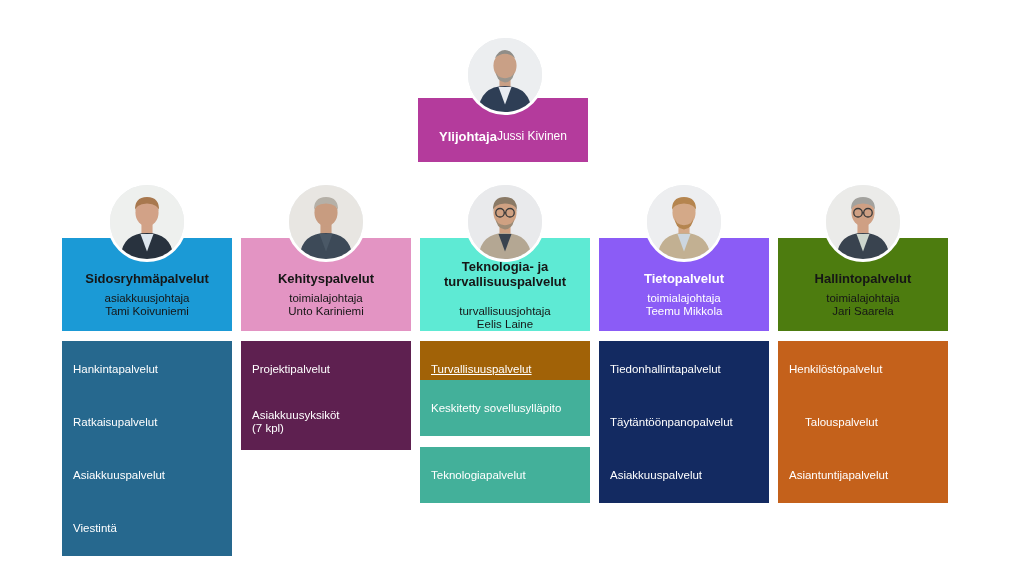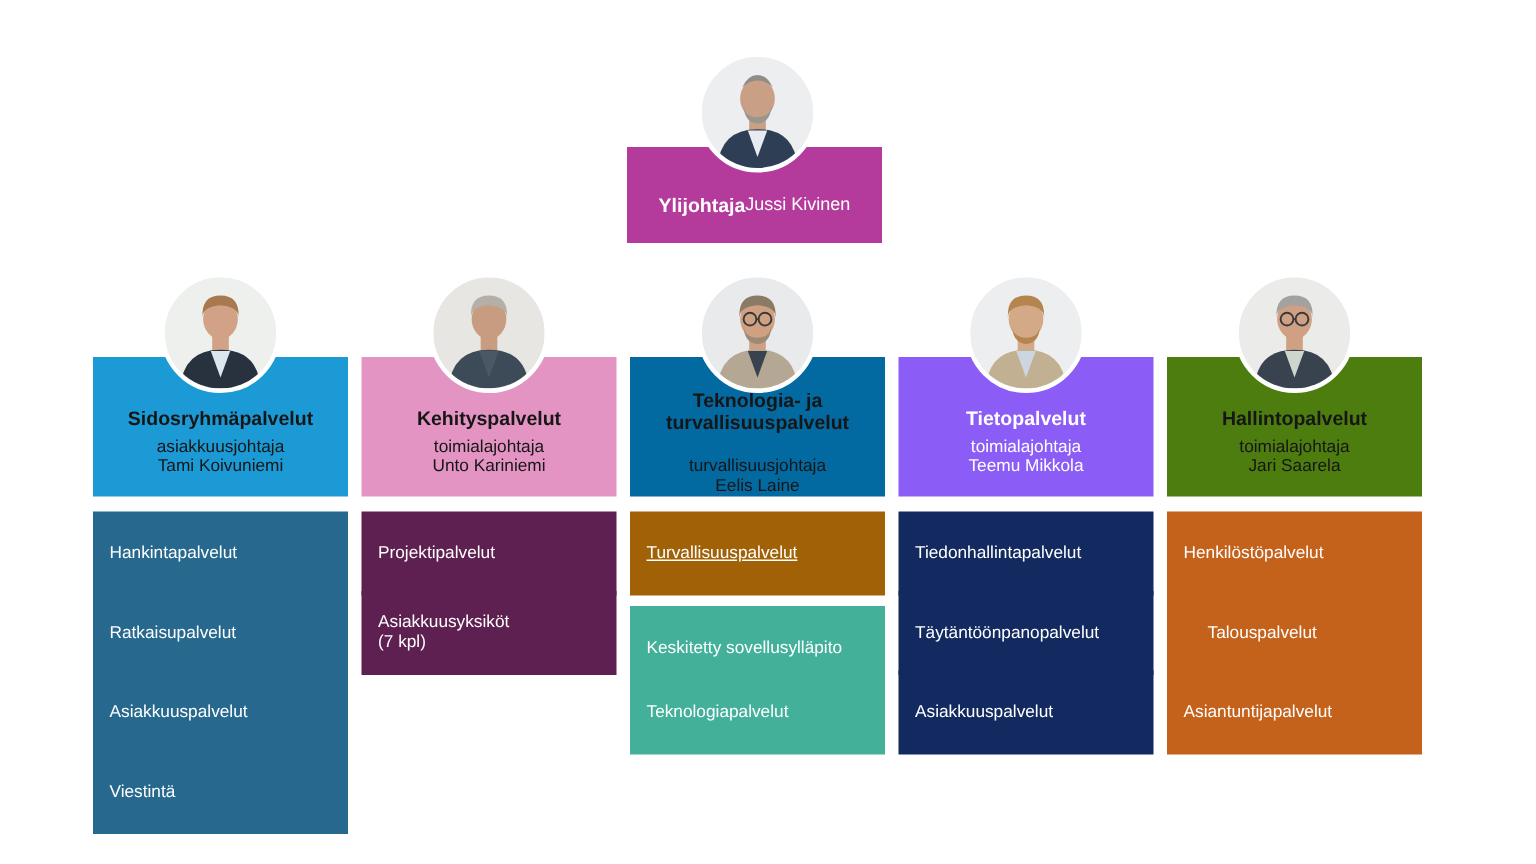--- a/index.html
+++ b/index.html
@@ -110,29 +110,29 @@
             <ellipse cx="40" cy="30" rx="12.5" ry="14.5" fill="#cfa182"></ellipse>
             <path d="M27,29 Q26,13 40,13 Q54,13 53,29 Q53,21 40,20 Q27,21 27,29 Z" fill="#8a7a66"></path>
             <path d="M30,34 Q30,47 40,48 Q50,47 50,34 Q50,43 40,43.5 Q30,43 30,34 Z" fill="#9c8a74"></path>
             <g stroke="#3a3a3a" stroke-width="1.4" fill="none">
               <circle cx="34.6" cy="30" r="4.6"></circle>
               <circle cx="45.4" cy="30" r="4.6"></circle>
               <line x1="39.2" y1="30" x2="40.8" y2="30"></line>
             </g>
           </svg>
         </div>
-    <div class="header-box" style="background: #0369a1; color: rgb(22, 22, 22); gap: 10px;">
+    <div class="header-box" style="background: #5eead4; color: rgb(22, 22, 22); gap: 10px;">
       <div class="hdr-title">Teknologia- ja turvallisuuspalvelut</div>
       <div class="hdr-sub">
         <div>turvallisuusjohtaja</div>
         <div>Eelis Laine</div>
       </div>
     </div>
   <div class="item-box" style="top: 341px; background: #a16207; text-decoration: underline;">Turvallisuuspalvelut</div>
-        <div class="item-box" style="top: 404px; background: rgb(67, 176, 154);">Keskitetty sovellusylläpito</div>
+        <div class="item-box" style="top: 380px; background: rgb(67, 176, 154);">Keskitetty sovellusylläpito</div>
         <div class="item-box" style="top: 447px; background: rgb(67, 176, 154);">Teknologiapalvelut</div>
       </div>
       <div class="column" style="left: 599px;">
     <div class="photo col-photo">
           <svg viewBox="0 0 80 80" xmlns="http://www.w3.org/2000/svg">
             <rect width="80" height="80" fill="#edeef0"></rect>
             <rect x="34" y="40" width="12" height="14" fill="#d4a988"></rect>
             <path d="M11,80 Q13,52 40,52 Q67,52 69,80 Z" fill="#c2b092"></path>
             <path d="M33,53 L40,72 L47,53 Z" fill="#ccd6e0"></path>
             <ellipse cx="40" cy="30" rx="12.5" ry="14.5" fill="#d4a988"></ellipse>

